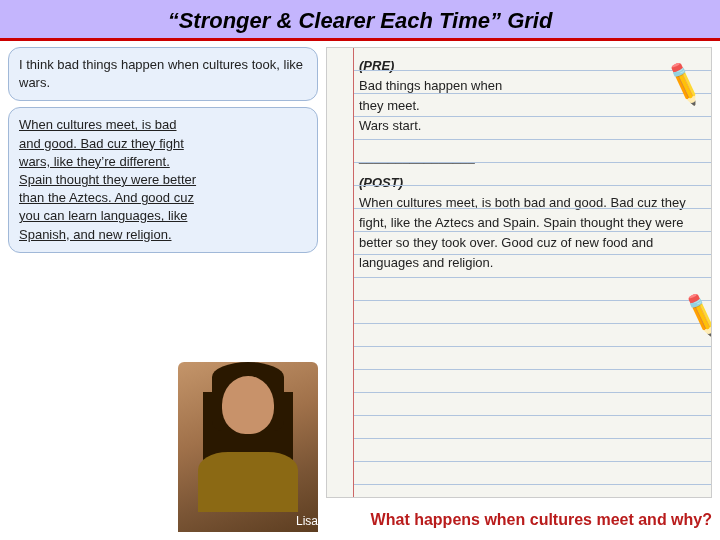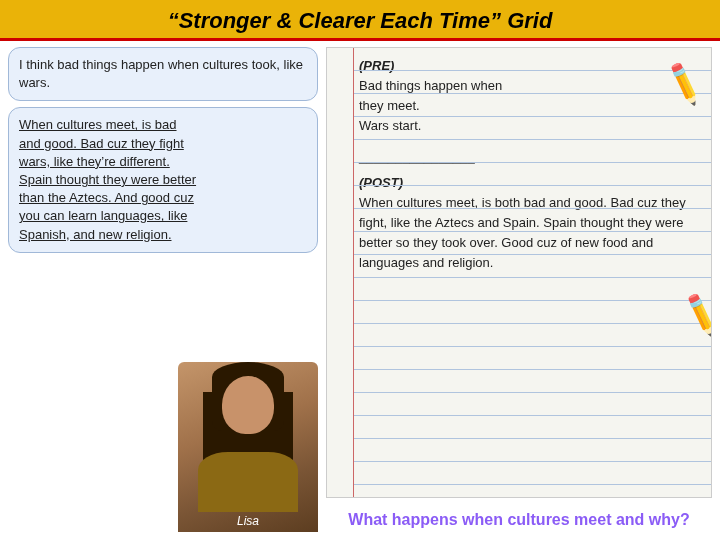--- a/index.html
+++ b/index.html
@@ -16,21 +16,21 @@
       height: 540px;
       display: flex;
       flex-direction: column;
     }
 
     .header {
       text-align: center;
       font-size: 22px;
       font-weight: bold;
       padding: 8px 0 4px 0;
-      background: #eab308;
+      background: #c4b5fd;
       font-style: italic;
     }
 
     .red-line {
       height: 3px;
       background: #cc0000;
       margin: 0 0 6px 0;
     }
 
     .content-area {
@@ -102,23 +102,22 @@
       height: 80px;
       background: linear-gradient(180deg, #8B4513 0%, #6B3410 100%);
       border-radius: 50% 50% 0 0;
     }
 
     .student-label {
       position: absolute;
       bottom: 4px;
       left: 0;
       right: 0;
-      text-align: center;
+      text-align: right;
       font-size: 12px;
-      font-style: italic;
       color: #fff;
       z-index: 10;
     }
 
     
     .right-col {
       flex: 1;
       display: flex;
       flex-direction: column;
     }
@@ -173,24 +172,24 @@
 
     .pencil-pre {
       top: 18px;
     }
     .pencil-post {
       top: 240px;
     }
 
     
     .bottom-question {
-      text-align: center;
+      text-align: right;
       font-size: 16px;
       font-weight: bold;
-      color: #8b5cf6;
+      color: #b91c1c;
       padding: 5px 0 3px 0;
       margin-top: 8px;
     }
   </style>
 </head>
 <body>
 
 <div class="page">
 
   <div class="header">“Stronger &amp; Clearer Each Time” Grid</div>

